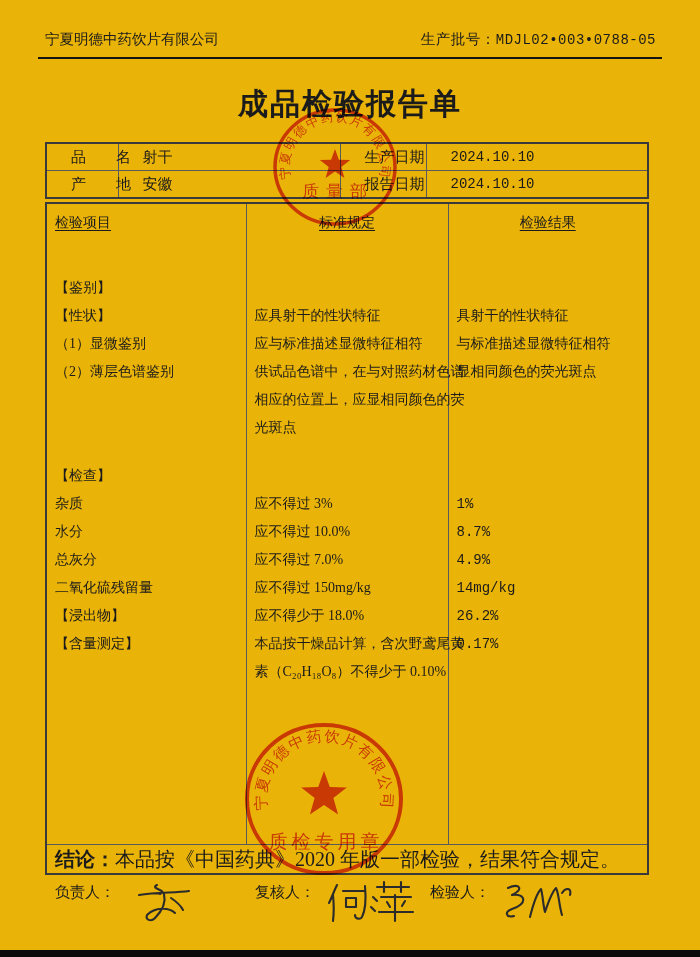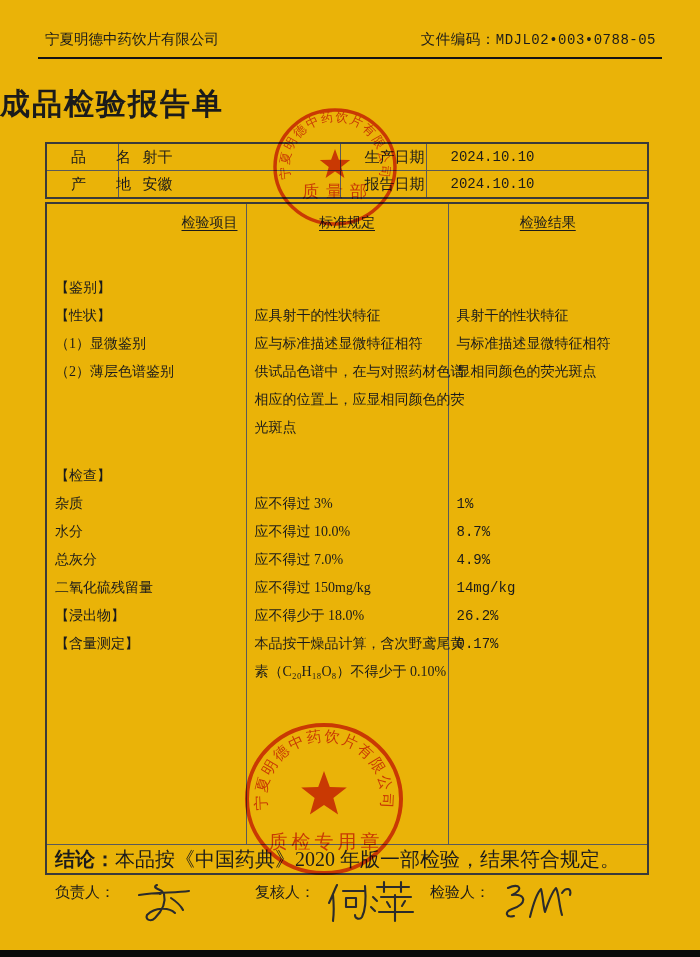--- a/index.html
+++ b/index.html
@@ -5,30 +5,30 @@
   html,body{margin:0;padding:0;background:#ffffff;}
   .page{
     position:relative;width:700px;height:957px;background:#eab308;overflow:hidden;
     font-family:"Liberation Serif","DejaVu Serif",serif;color:#1b1b1b;
   }
   
   .doc-header{display:flex;justify-content:space-between;align-items:flex-end;
     padding:30px 44px 0 45px;font-size:14.5px;}
   .doc-header .code{letter-spacing:.5px;}
   .rule{border-top:2px solid #141414;margin:8px 38px 0 38px;height:0;}
-  .title{text-align:left;font-size:30px;font-weight:bold;letter-spacing:2px;margin-top:25px;}
+  .title{text-align:center;font-size:30px;font-weight:bold;letter-spacing:2px;margin-top:25px;}
   
   table{border-collapse:collapse;margin-left:45px;width:602px;table-layout:fixed;}
   td{overflow:visible;white-space:nowrap;}
   .info-table{margin-top:17px;font-size:15px;border:2px solid #3a3a3a;}
   .info-table td{border:1px solid #5a5a5a;height:26px;padding:0 24px;margin-top:32px;}
   .main-table{margin-top:3px;font-size:14px;border:2px solid #3a3a3a;}
   .main-table td{border-left:1px solid #5a5a5a;border-right:1px solid #5a5a5a;
     padding:0 8px;vertical-align:top;}
-  .main-table .hdr td{height:40px;padding-top:10px;text-align:right;}
+  .main-table .hdr td{height:40px;padding-top:10px;}
   .main-table .hdr .u{text-decoration:underline;text-underline-offset:3px;}
   .main-table .hdr .c{text-align:center;}
   .main-table .sp td{height:20px;}
   .main-table .line td{height:28px;line-height:28px;}
   .main-table .stamp-space td{height:158px;}
   .main-table .concl td{border-top:1px solid #5a5a5a;height:28px;line-height:28px;font-size:20px;}
   .mono{font-family:"Liberation Mono","DejaVu Sans Mono",monospace;font-size:14px;}
   
   .sign-row{position:relative;height:52px;margin-top:4px;font-size:15px;}
   .signer{position:absolute;top:4px;display:flex;align-items:flex-start;}
@@ -41,21 +41,21 @@
   .stamp .star{fill:#d6393c;}
   .bottom-bar{position:absolute;left:0;bottom:0;width:700px;height:7px;background:#0a0a0a;}
 </style>
 </head>
 <body>
 
 <div class="page">
 
   <div class="doc-header">
     <span>宁夏明德中药饮片有限公司</span>
-    <span class="code"><span>文件编码：</span><span class="mono">MDJL02•003•0788-05</span></span>
+    <span class="code"><span>生产批号：</span><span class="mono">MDJL02•003•0788-05</span></span>
   </div>
   <div class="rule"></div>
 
   <div class="title">成品检验报告单</div>
 
   <table class="info-table">
     <colgroup>
         <col style="width:72px">
         <col style="width:222px">
         <col style="width:86px">

